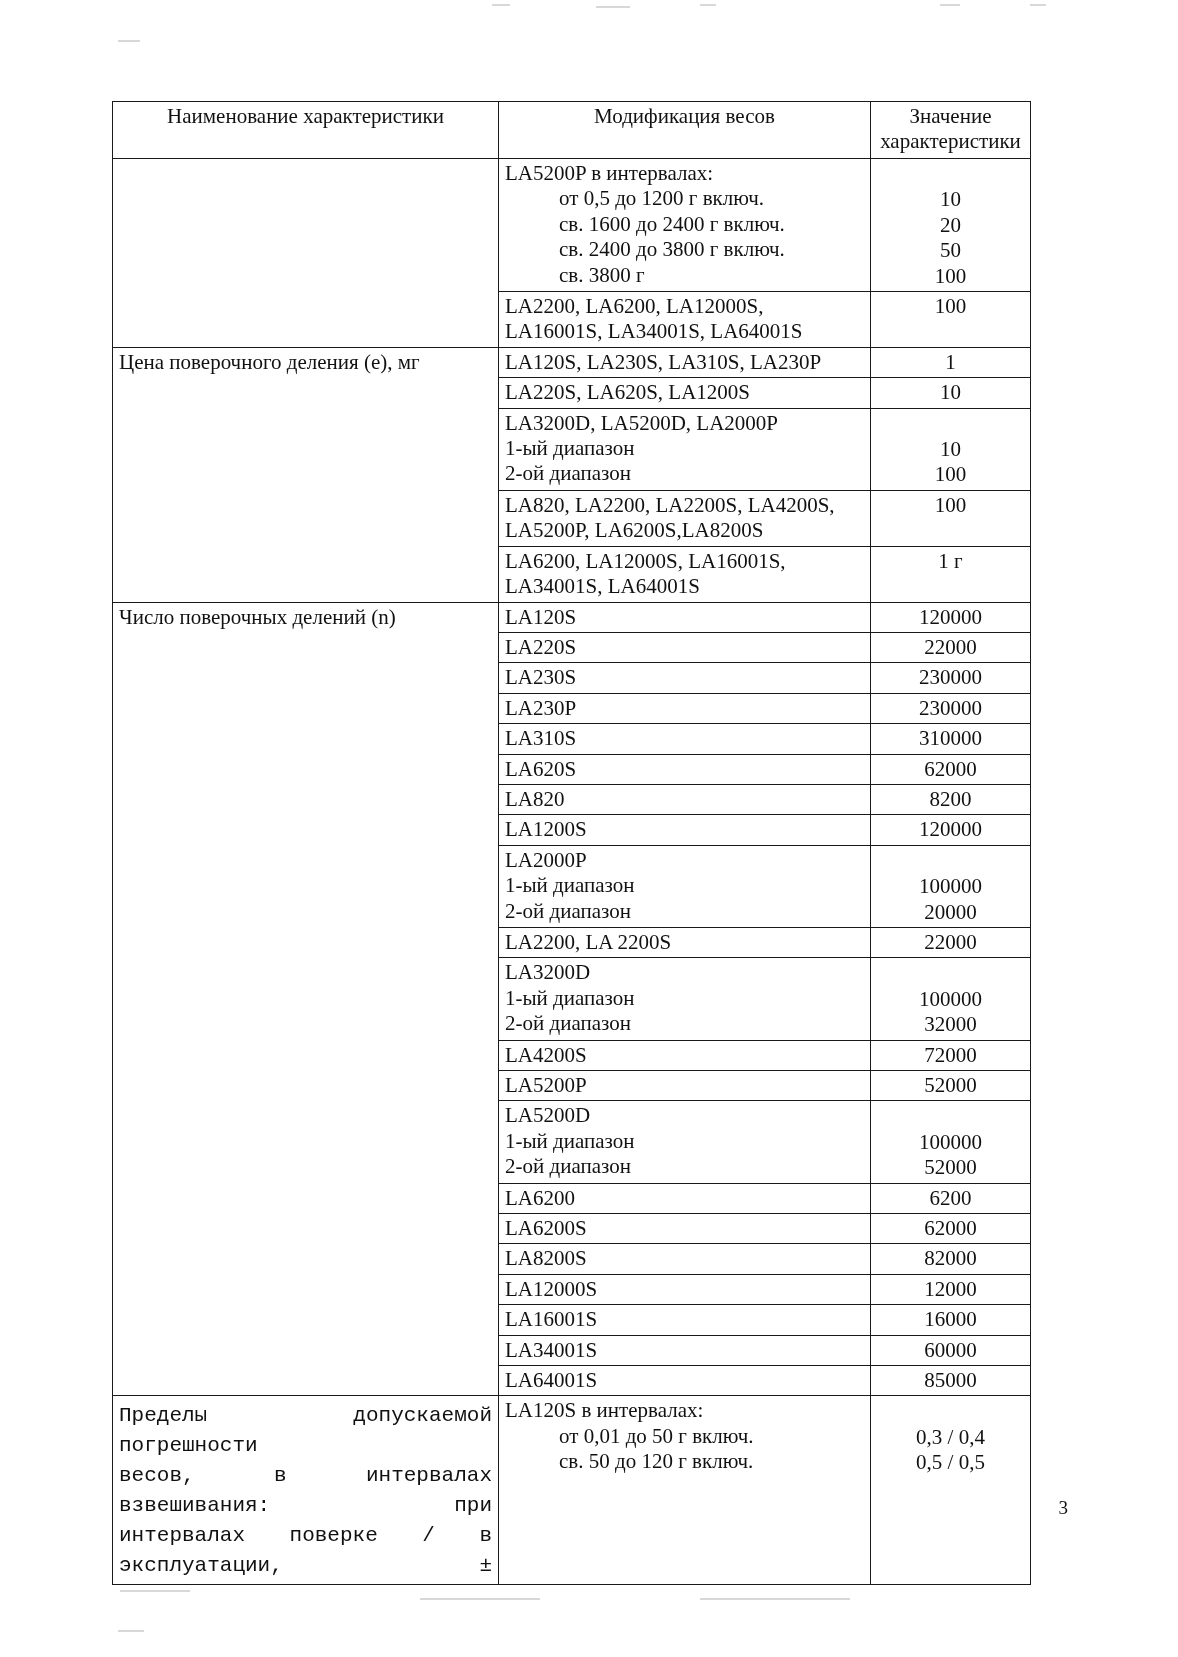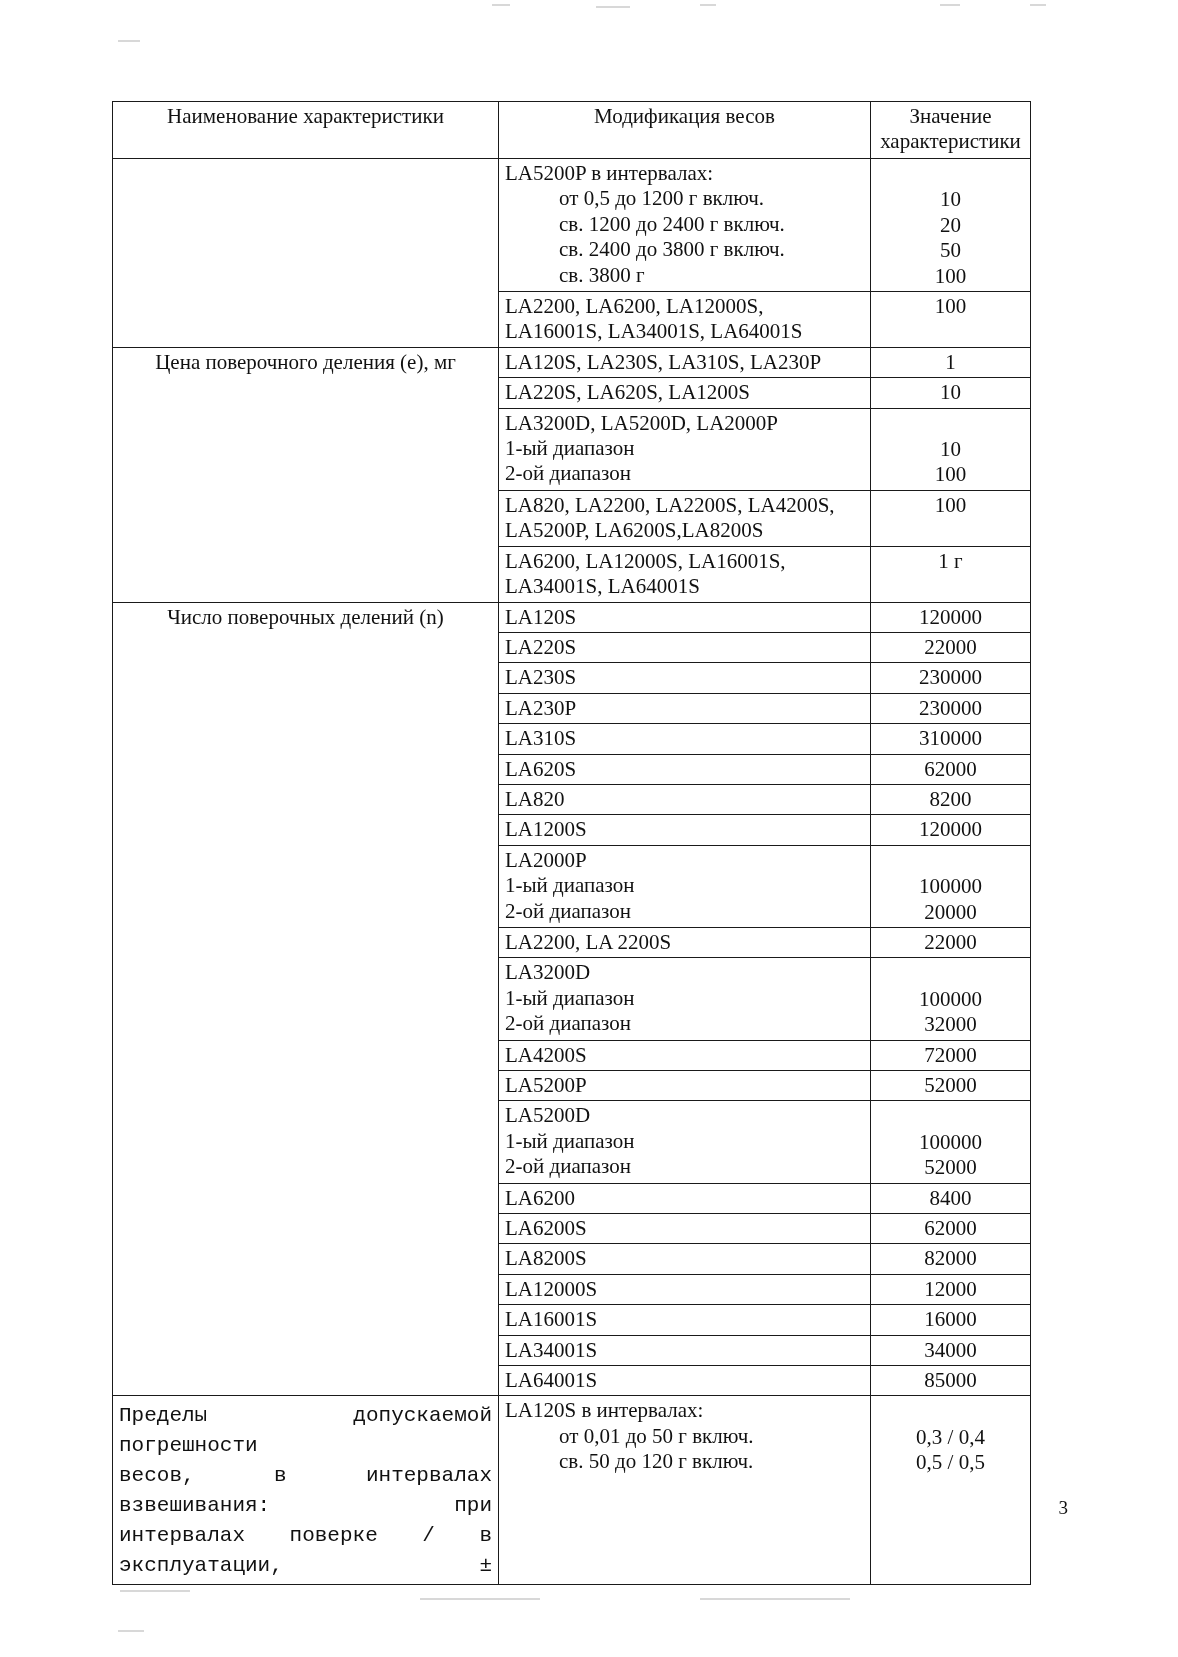--- a/index.html
+++ b/index.html
@@ -59,21 +59,21 @@
 
   .hdr td {
     text-align: center;
     vertical-align: middle;
     padding: 7px 6px;
     height: 52px;
   }
   .hdr .two-line { line-height: 1.18; }
 
   .cell-name {
-    text-align: center;
+    text-align: left;
     vertical-align: top;
     padding-top: 4px;
   }
   .cell-name.justify {
     text-align: justify;
     text-align-last: justify;
     line-height: 1.42;
     padding-top: 5px;
     padding-bottom: 4px;
     font-family: Liberation Mono, monospace;
@@ -131,21 +131,21 @@
             </div>
           </td>
         </tr>
 
         <tr>
           <td class="cell-name" rowspan="2"></td>
           <td class="cell-mod">
             <div class="lines">
               <div>LA5200P в интервалах:</div>
               <div class="ind1">от 0,5 до 1200 г включ.</div>
-              <div class="ind1">св. 1200 до 2400 г включ.</div>
+              <div class="ind1">св. 1600 до 2400 г включ.</div>
               <div class="ind1">св. 2400 до 3800 г включ.</div>
               <div class="ind1">св. 3800  г</div>
             </div>
           </td>
           <td class="cell-val top">
             <div class="val-lines">
               <div>&nbsp;</div>
               <div>10</div>
               <div>20</div>
               <div>50</div>
@@ -295,41 +295,41 @@
           <td class="cell-val top">
             <div class="val-lines">
               <div>&nbsp;</div>
               <div>100000</div>
               <div>52000</div>
             </div>
           </td>
         </tr>
         <tr>
           <td class="cell-mod">LA6200</td>
-          <td class="cell-val">8400</td>
+          <td class="cell-val">6200</td>
         </tr>
         <tr>
           <td class="cell-mod">LA6200S</td>
           <td class="cell-val">62000</td>
         </tr>
         <tr>
           <td class="cell-mod">LA8200S</td>
           <td class="cell-val">82000</td>
         </tr>
         <tr>
           <td class="cell-mod">LA12000S</td>
           <td class="cell-val">12000</td>
         </tr>
         <tr>
           <td class="cell-mod">LA16001S</td>
           <td class="cell-val">16000</td>
         </tr>
         <tr>
           <td class="cell-mod">LA34001S</td>
-          <td class="cell-val">34000</td>
+          <td class="cell-val">60000</td>
         </tr>
         <tr>
           <td class="cell-mod">LA64001S</td>
           <td class="cell-val">85000</td>
         </tr>
 
         <tr>
           <td class="cell-name justify">
             <div>Пределы допускаемой погрешности</div>
             <div>весов, в интервалах взвешивания: при</div>

